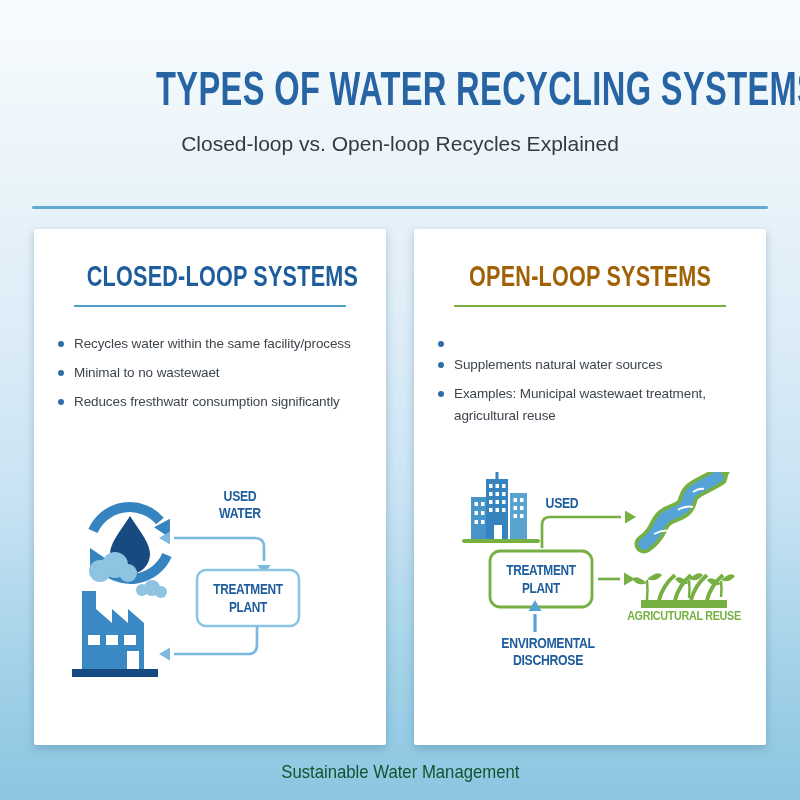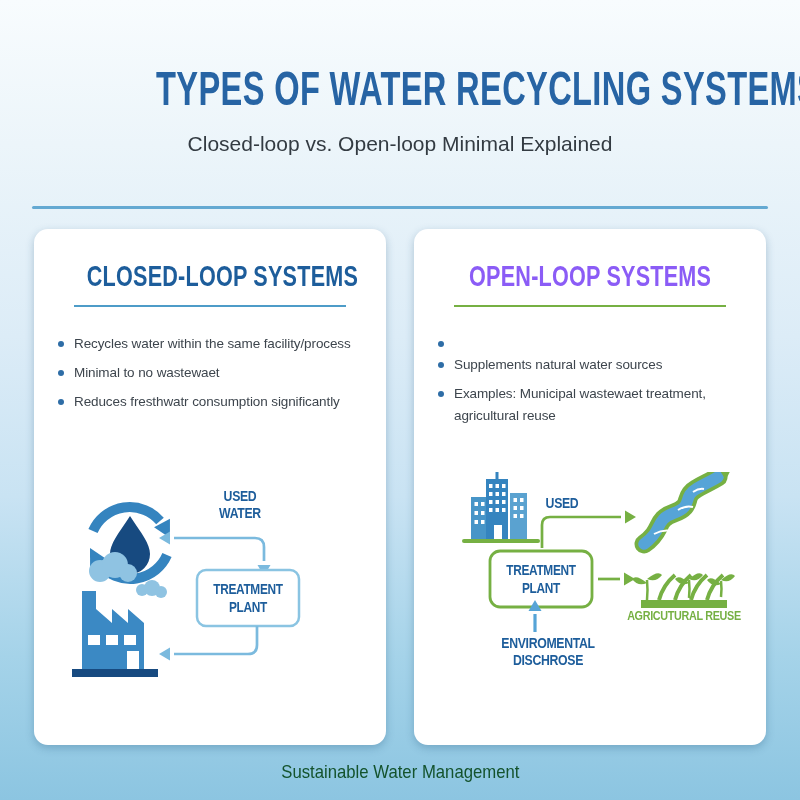--- a/index.html
+++ b/index.html
@@ -11,26 +11,26 @@
   .header { padding-top:64px; text-align:center; }
   .main-title {
     margin:0; font-size:48px; font-weight:bold; color:#2764a4; line-height:1.05;
   }
   .main-title .condensed { display:inline-block; transform:scaleX(0.68); transform-origin:center; white-space:nowrap; letter-spacing:0.5px; }
   .subtitle { margin-top:18px; font-size:21px; color:#333b42; }
   .divider { width:736px; height:3px; background:#64a9d2; margin:50px auto 0; border-radius:2px; }
   .cards { display:flex; justify-content:center; gap:28px; margin-top:20px; }
   .card {
     width:352px; height:516px; background:#ffffff; position:relative;
-    border-radius:14px; box-shadow:0 3px 9px rgba(25,75,115,0.28);
+    border-radius:2px; box-shadow:0 3px 9px rgba(25,75,115,0.28);
   }
   .card-title { text-align:center; margin-top:30px; font-size:30px; font-weight:bold; line-height:1.1; }
   .card-title .condensed { display:inline-block; transform:scaleX(0.72); transform-origin:center; white-space:nowrap; letter-spacing:0.3px; }
   .blue-text { color:#1d5d9b; }
-  .green-text { color:#8b5cf6; }
+  .green-text { color:#a16207; }
   .head-rule { width:272px; height:2px; margin:13px auto 0; }
   .head-rule.blue { background:#4e9cc8; }
   .head-rule.green { background:#76b043; }
   ul.bullets { margin:26px 8px 0 0; padding:0 14px 0 24px; list-style:none; }
   ul.bullets li { display:flex; gap:10px; margin-bottom:7px; font-size:13.5px; line-height:1.62; color:#3d454d; letter-spacing:-0.1px; }
   .dot { width:6px; height:6px; border-radius:50%; background:#2e6da6; margin-top:8px; flex-shrink:0; }
   svg.diagram { position:absolute; left:0; width:352px; }
   .svg-label { font-family:"Liberation Sans",sans-serif; font-weight:bold; font-size:15px; fill:#1d5d9b; letter-spacing:-0.4px; text-anchor:middle; }
   .svg-label-sm { font-family:"Liberation Sans",sans-serif; font-weight:bold; font-size:14.5px; fill:#1d5d9b; letter-spacing:-0.4px; text-anchor:middle; }
   .svg-label-green { font-family:"Liberation Sans",sans-serif; font-weight:bold; font-size:13.5px; fill:#76b043; letter-spacing:-0.4px; text-anchor:middle; }
@@ -40,21 +40,21 @@
   .box-blue { fill:#fff; stroke:#8ac4e2; stroke-width:2.5; }
   .box-green { fill:#fff; stroke:#76b043; stroke-width:2.8; }
   .footer { margin-top:16px; text-align:center; font-size:19px; color:#14532d; }
   .footer .condensed { display:inline-block; transform:scaleX(0.88); transform-origin:center; white-space:nowrap; }
 </style>
 </head>
 <body>
 
 <div class="header">
   <h1 class="main-title"><span class="condensed">TYPES OF WATER RECYCLING SYSTEMS</span></h1>
-  <div class="subtitle">Closed-loop vs. Open-loop Minimal Explained</div>
+  <div class="subtitle">Closed-loop vs. Open-loop Recycles Explained</div>
 </div>
 
 <div class="divider"></div>
 
 <div class="cards">
 
   <div class="card">
     <div class="card-title blue-text"><span class="condensed">CLOSED-LOOP SYSTEMS</span></div>
     <div class="head-rule blue"></div>
     <ul class="bullets">

